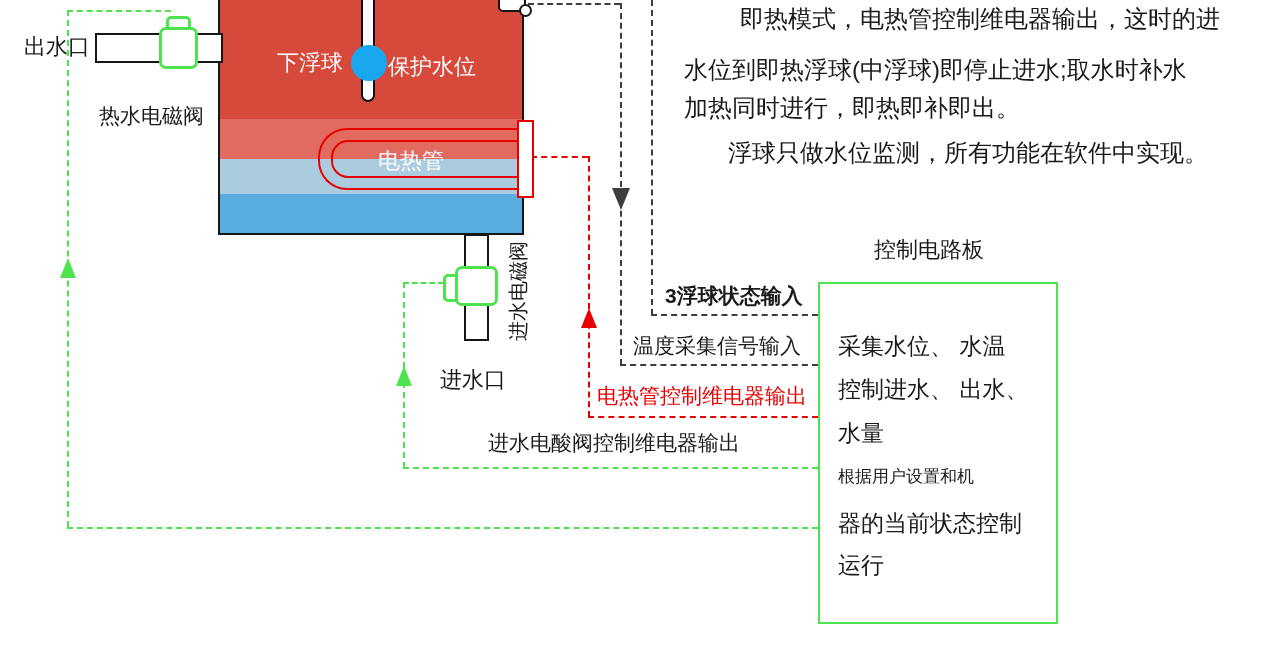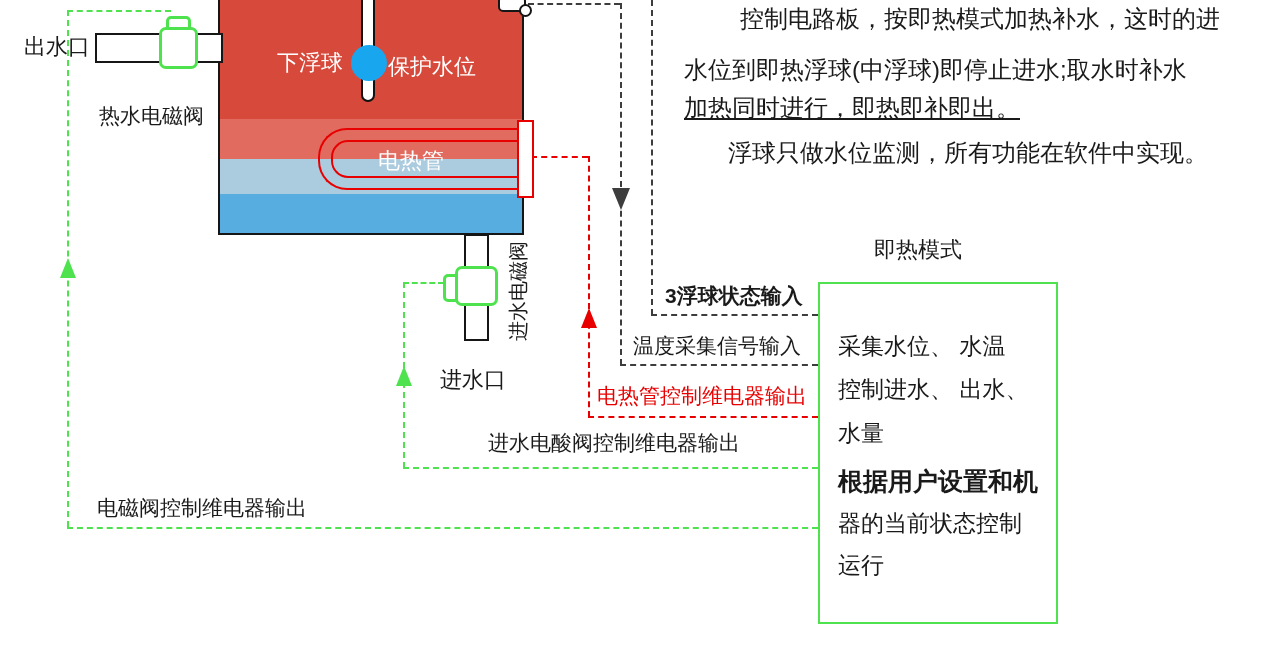--- a/index.html
+++ b/index.html
@@ -16,30 +16,29 @@
   .pipe{position:absolute;background:#fff;border:2px solid #161616;}
   .band{position:absolute;left:0;width:100%;}
   .white{color:#fff;}
   .rot{transform:rotate(-90deg);text-align:center;}
 </style>
 </head>
 <body>
 
 <div id="canvas">
 
-  <div class="lbl" style="left:740px;top:6px;font-size:24px;">控制电路板，按即热模式加热补水，这时的进</div>
+  <div class="lbl" style="left:740px;top:6px;font-size:24px;">即热模式，电热管控制维电器输出，这时的进</div>
   <div class="lbl" style="left:684px;top:50px;font-size:24px;margin-top:7px;">水位到即热浮球(中浮球)即停止进水;取水时补水</div>
-  <div class="lbl" style="left:684px;top:95px;font-size:24px;text-decoration:underline;">加热同时进行，即热即补即出。</div>
+  <div class="lbl" style="left:684px;top:95px;font-size:24px;">加热同时进行，即热即补即出。</div>
   <div class="lbl" style="left:728px;top:140px;font-size:24px;">浮球只做水位监测，所有功能在软件中实现。</div>
 
   <div class="dash h" style="left:67px;top:10px;width:104px;border-color:var(--green);"></div>
   <div class="dash v" style="left:67px;top:10px;height:517px;border-color:var(--green);"></div>
   <div class="arrow up" style="left:60px;top:258px;border-bottom:20px solid var(--green);"></div>
   <div class="dash h" style="left:67px;top:527px;width:751px;border-color:var(--green);"></div>
-  <div class="lbl" style="left:97px;top:496px;font-size:21px;">电磁阀控制维电器输出</div>
 
   <div class="dash h" style="left:403px;top:282px;width:41px;border-color:var(--green);"></div>
   <div class="dash v" style="left:403px;top:282px;height:186px;border-color:var(--green);"></div>
   <div class="arrow up" style="left:396px;top:366px;border-bottom:20px solid var(--green);"></div>
   <div class="dash h" style="left:403px;top:467px;width:415px;border-color:var(--green);"></div>
   <div class="lbl" style="left:488px;top:431px;font-size:21px;">进水电酸阀控制维电器输出</div>
 
   <div class="dash h" style="left:531px;top:156px;width:57px;border-color:var(--red);"></div>
   <div class="dash v" style="left:588px;top:156px;height:261px;border-color:var(--red);"></div>
   <div class="arrow up" style="left:581px;top:308px;border-bottom:20px solid var(--red);"></div>
@@ -81,22 +80,22 @@
   <div class="valve" style="left:166px;top:16px;width:19px;height:13px;border-radius:5px 5px 0 0;"></div>
   <div class="valve" style="left:159px;top:27px;width:33px;height:36px;border-radius:7px;"></div>
   <div class="lbl" style="left:99px;top:76px;font-size:21px;margin-top:28px;">热水电磁阀</div>
 
   <div class="pipe" style="left:464px;top:234px;width:21px;height:103px;"></div>
   <div class="valve" style="left:443px;top:274px;width:13px;height:22px;border-radius:5px 0 0 5px;"></div>
   <div class="valve" style="left:455px;top:266px;width:37px;height:34px;border-radius:7px;"></div>
   <div class="lbl rot" style="left:462px;top:280px;width:112px;font-size:20px;">进水电磁阀</div>
   <div class="lbl" style="left:440px;top:368px;font-size:22px;">进水口</div>
 
-  <div class="lbl" style="left:874px;top:238px;font-size:22px;">即热模式</div>
+  <div class="lbl" style="left:874px;top:238px;font-size:22px;">控制电路板</div>
   <div style="position:absolute;left:818px;top:282px;width:236px;height:338px;border:2px solid var(--green);background:#fff;"></div>
   <div class="lbl" style="left:838px;top:334px;font-size:23px;">采集水位、 水温</div>
   <div class="lbl" style="left:838px;top:377px;font-size:23px;">控制进水、 出水、</div>
   <div class="lbl" style="left:838px;top:421px;font-size:23px;">水量</div>
-  <div class="lbl" style="left:838px;top:468px;font-size:25px;font-weight:bold;">根据用户设置和机</div>
+  <div class="lbl" style="left:838px;top:468px;font-size:17px;">根据用户设置和机</div>
   <div class="lbl" style="left:838px;top:511px;font-size:23px;">器的当前状态控制</div>
   <div class="lbl" style="left:838px;top:553px;font-size:23px;">运行</div>
 
 </div>
 
 </body></html>

